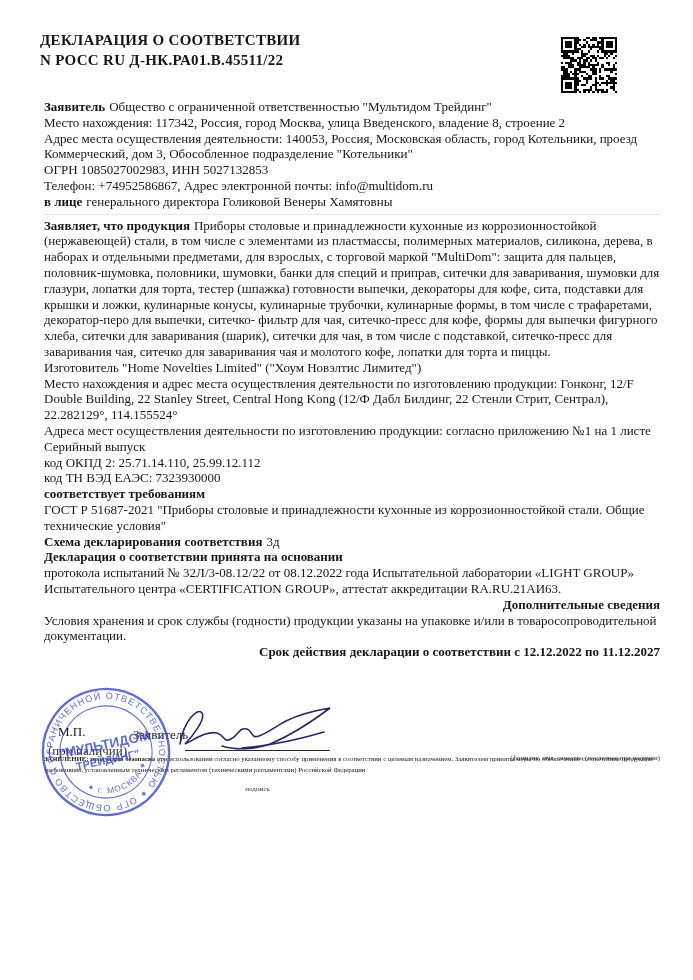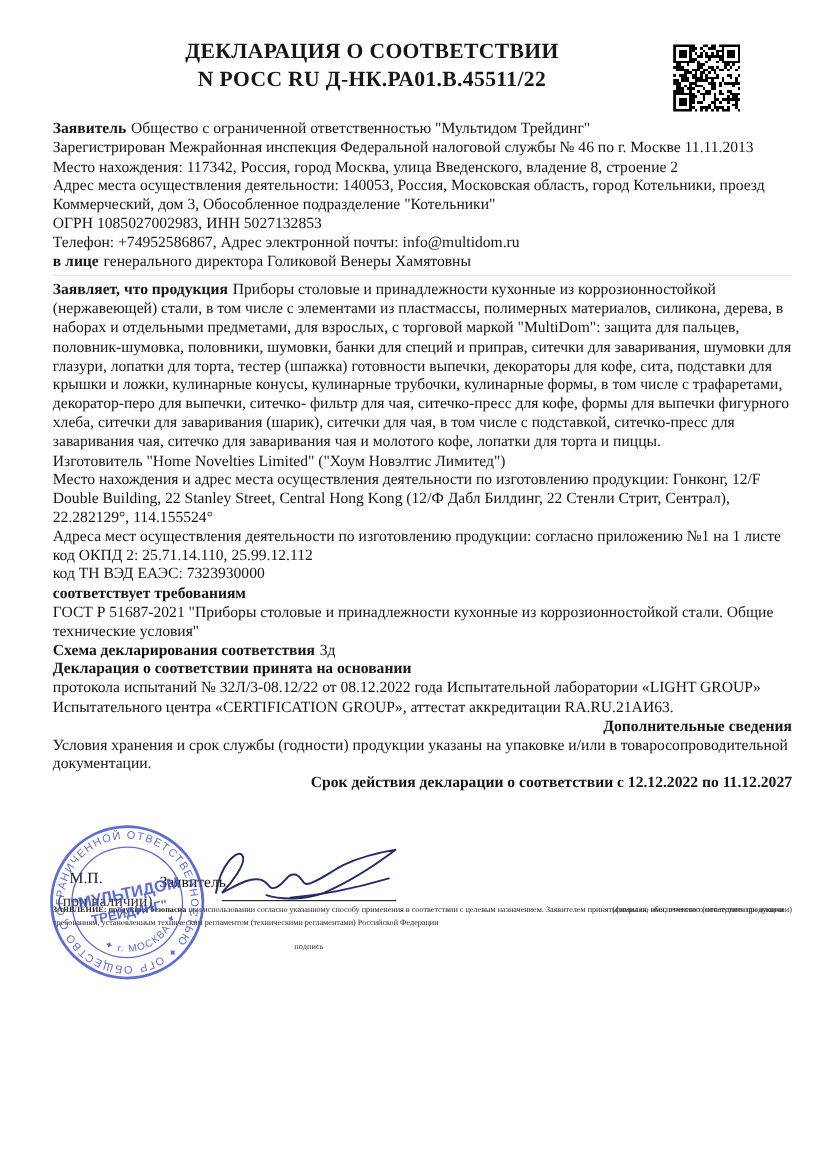--- a/index.html
+++ b/index.html
@@ -1,19 +1,19 @@
 <!DOCTYPE html>
 <html><head>
 <meta charset="utf-8">
 <style>
   html,body{margin:0;padding:0;background:#fff;}
   .page{position:relative;width:693px;height:980px;background:#ffffff;overflow:hidden;
         font-family:"Liberation Serif",serif;color:#161616;}
-  .header{position:absolute;top:30px;left:40px;width:540px;text-align:center;
-          font-weight:bold;font-size:18px;line-height:1.35;letter-spacing:.3px;}
+  .header{position:absolute;top:30px;left:40px;width:540px;
+          font-weight:bold;font-size:15px;line-height:1.35;letter-spacing:.3px;}
   .qr{position:absolute;top:37px;left:561px;width:56px;height:56px;}
   .content{position:absolute;top:99px;left:44px;width:616px;font-size:13px;line-height:15.8px;}
   .content p{margin:0;}
   .lblsp{margin-right:4px;}
   .gap8{margin-top:8px;}
   .gap10{margin-top:10px;text-align:right;}
   .divider{border:none;border-top:1px solid #e6e6e6;margin:4px 0 3px 0;}
   b{font-weight:bold;}
   .sigrow{position:absolute;left:0;top:10px;width:693px;height:980px;pointer-events:none;}
   .mp{position:absolute;left:58px;top:714px;font-size:13px;}
@@ -275,35 +275,35 @@
         <rect x="1.12" y="1.12" width="13.44" height="13.44" fill="none" stroke="#000" stroke-width="2.24"></rect>
         <rect x="4.48" y="4.48" width="6.72" height="6.72"></rect>
         <rect x="41.44" y="1.12" width="13.44" height="13.44" fill="none" stroke="#000" stroke-width="2.24"></rect>
         <rect x="44.80" y="4.48" width="6.72" height="6.72"></rect>
         <rect x="1.12" y="41.44" width="13.44" height="13.44" fill="none" stroke="#000" stroke-width="2.24"></rect>
         <rect x="4.48" y="44.80" width="6.72" height="6.72"></rect>
       </svg></div>
 
   <div class="content">
     <p><b class="lblsp">Заявитель</b><span>Общество с ограниченной ответственностью "Мультидом Трейдинг"</span></p>
-    <p>Зарегистрирован Межрайонная инспекция Федеральной налоговой службы № 46 по г. Москве 11.11.2013</p>
     <p>Место нахождения: 117342, Россия, город Москва, улица Введенского, владение 8, строение 2</p>
     <p>Адрес места осуществления деятельности: 140053, Россия, Московская область, город Котельники, проезд Коммерческий, дом 3, Обособленное подразделение "Котельники"</p>
     <p>ОГРН 1085027002983, ИНН 5027132853</p>
     <p>Телефон: +74952586867, Адрес электронной почты: info@multidom.ru</p>
     <p><b class="lblsp">в лице</b><span>генерального директора Голиковой Венеры Хамятовны</span></p>
 
     <hr class="divider">
 
     <p class="gap8"><b class="lblsp">Заявляет, что продукция</b><span>Приборы столовые и принадлежности кухонные из коррозионностойкой (нержавеющей) стали, в том числе с элементами из пластмассы, полимерных материалов, силикона, дерева, в наборах и отдельными предметами, для взрослых, с торговой маркой "MultiDom": защита для пальцев, половник-шумовка, половники, шумовки, банки для специй и приправ, ситечки для заваривания, шумовки для глазури, лопатки для торта, тестер (шпажка) готовности выпечки, декораторы для кофе, сита, подставки для крышки и ложки, кулинарные конусы, кулинарные трубочки, кулинарные формы, в том числе с трафаретами, декоратор-перо для выпечки, ситечко- фильтр для чая, ситечко-пресс для кофе, формы для выпечки фигурного хлеба, ситечки для заваривания (шарик), ситечки для чая, в том числе с подставкой, ситечко-пресс для заваривания чая, ситечко для заваривания чая и молотого кофе, лопатки для торта и пиццы.</span></p>
 
     <p class="gap8">Изготовитель "Home Novelties Limited" ("Хоум Новэлтис Лимитед")</p>
     <p>Место нахождения и адрес места осуществления деятельности по изготовлению продукции: Гонконг, 12/F Double Building, 22 Stanley Street, Central Hong Kong (12/Ф Дабл Билдинг, 22 Стенли Стрит, Сентрал), 22.282129°, 114.155524°</p>
     <p>Адреса мест осуществления деятельности по изготовлению продукции: согласно приложению №1 на 1 листе</p>
 
+    <p class="gap8">Серийный выпуск</p>
     <p>код ОКПД 2: 25.71.14.110, 25.99.12.112</p>
     <p>код ТН ВЭД ЕАЭС: 7323930000</p>
 
     <p><b>соответствует требованиям</b></p>
     <p>ГОСТ Р 51687-2021 "Приборы столовые и принадлежности кухонные из коррозионностойкой стали. Общие технические условия"</p>
     <p><b class="lblsp">Схема декларирования соответствия</b><span>3д</span></p>
 
     <p><b>Декларация о соответствии принята на основании</b></p>
     <p>протокола испытаний № 32Л/3-08.12/22 от 08.12.2022 года Испытательной лаборатории «LIGHT GROUP» Испытательного центра «CERTIFICATION GROUP», аттестат аккредитации RA.RU.21АИ63.</p>
 

